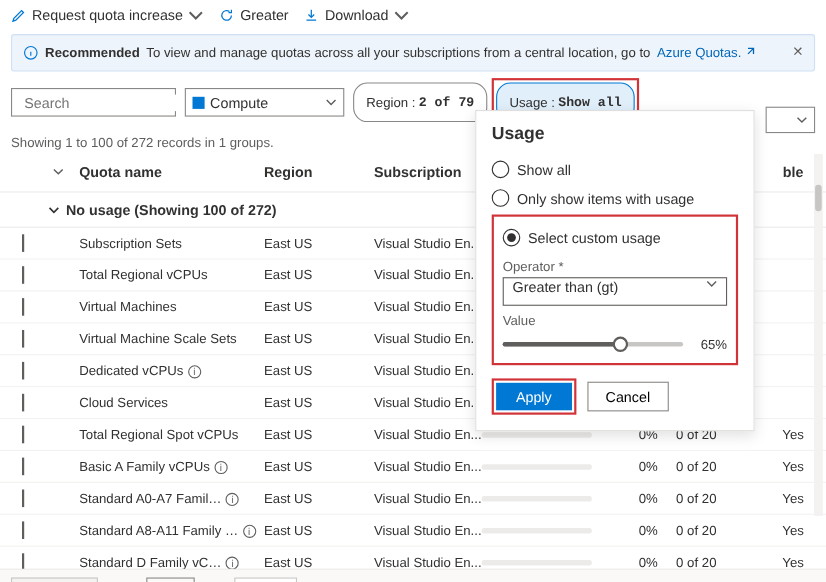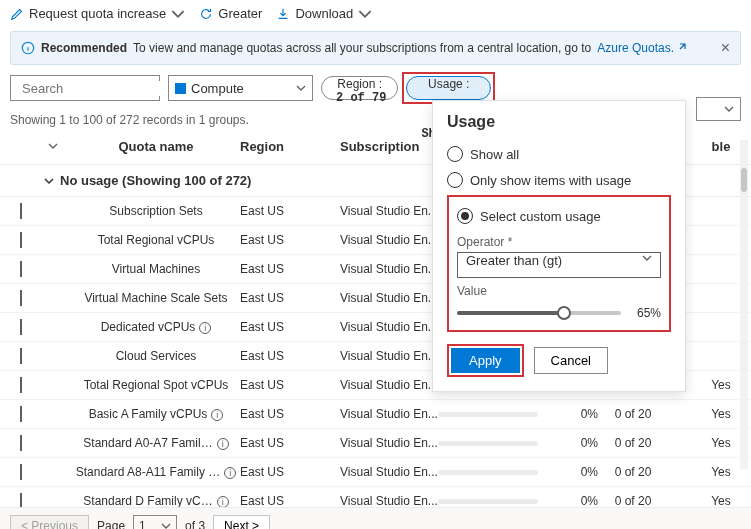--- a/index.html
+++ b/index.html
@@ -13,33 +13,33 @@
   .info-bar .title { font-weight: 600; }
   .info-bar a { color: #0067b8; text-decoration: none; }
   .info-bar .close { margin-left: auto; font-size: 16px; color: #605e5c; cursor: pointer; }
   
   .filter-row { display: flex; align-items: center; padding: 6px 10px; gap: 8px; }
   .search-box { display: flex; align-items: center; width: 150px; height: 26px; border: 1px solid #8a8886; padding: 0 6px; gap: 5px; }
   .search-box input { border: none; outline: none; flex: 1; font-size: 13px; color: #605e5c; }
   .provider-box { display: flex; align-items: center; width: 145px; height: 26px; border: 1px solid #8a8886; padding: 0 6px; gap: 5px; }
   .provider-box .sq { width: 11px; height: 11px; background: #0078d4; display: inline-block; }
   .provider-box .chev { margin-left: auto; }
-  .pill { height: 24px; border: 1px solid #8a8886; border-radius: 13px; padding: 0 11px; display: inline-flex; align-items: center; font-size: 12px; background: #fff; cursor:pointer;flex-direction:column;}
-  .pill.selected { background: #e1effa; border-color: #0078d4; gap: 36px; }
+  .pill { height: 36px; border: 1px solid #8a8886; border-radius: 13px; padding: 0 11px; display: inline-flex; align-items: center; font-size: 12px; background: #fff; cursor:pointer;}
+  .pill.selected { background: #e1effa; border-color: #0078d4; }
   .pill .bold { font-weight: 600; margin-left: 3px; font-family: Liberation Mono, monospace; }
   .pill-highlight { position: absolute; border: 2px solid #d13438; pointer-events: none; }
   
   .record-count { padding: 6px 10px 2px; font-size: 12px; color: #605e5c; }
   
   .pager-top-right { position:absolute; top:97px; right:10px; width:45px; height:24px; border:1px solid #8a8886; display:flex; align-items:center; justify-content:flex-end; padding-right:6px;}
   
   .table-header { display: flex; align-items: center; padding: 10px 10px 10px 20px; font-weight: 600; font-size: 13px; border-bottom: 1px solid #edebe9; }
   .col-chk { width: 28px; }
   .col-chev { width: 24px; }
-  .col-name { width: 168px; text-align: center; }
+  .col-name { width: 168px; }
   .col-region { width: 100px; }
   .col-sub { width: 98px; text-align:left;}
   .col-usage { width: 110px; }
   .col-pct { width: 50px; text-align: right; }
   .col-quota { width: 70px; text-align: center; }
   .col-adj { width: 40px; text-align: center; }
   
   .group-row { display: flex; align-items: center; padding: 8px 10px 8px 44px; font-weight: 600; font-size: 13px; border-bottom: 1px solid #edebe9; gap:6px;}
   
   .data-row { display: flex; align-items: center; padding: 7px 10px 7px 20px; font-size: 12px; border-bottom: 1px solid #f3f2f1; }

